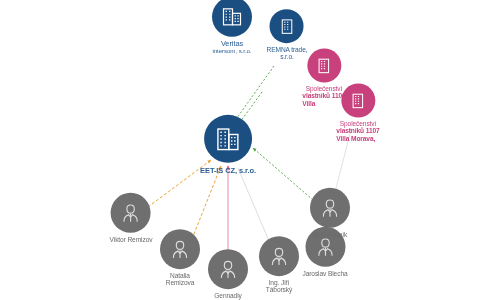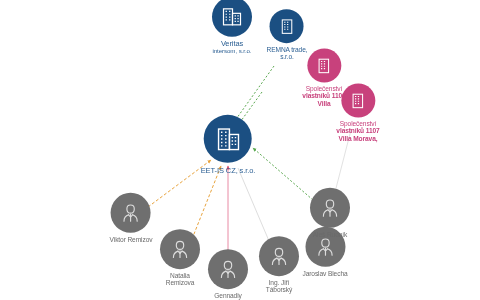--- a/index.html
+++ b/index.html
@@ -23,21 +23,21 @@
     cursor:pointer;
   }
   .node .bubble{
     border-radius:50%;
     display:flex;align-items:center;justify-content:center;
     box-sizing:border-box;
   }
   .node .bubble svg{display:block;}
   .node .caption{
     margin-top:3px;
-    text-align:center;
+    text-align:left;
     line-height:1.12;
     white-space:pre-line;
     letter-spacing:-0.1px;
     pointer-events:none;
   }
   
   .n-company .bubble{background:#1b4f82;}
   .n-company .caption{color:#2b5f93;}
   
   .n-svj .bubble{background:#c8417c;}
@@ -192,21 +192,21 @@
         <line x1="6" y1="17.4" x2="7.2" y2="17.4"></line>
         <line x1="9.4" y1="17.4" x2="10.6" y2="17.4"></line>
         <line x1="14.8" y1="10.6" x2="16" y2="10.6"></line>
         <line x1="17.4" y1="10.6" x2="18.6" y2="10.6"></line>
         <line x1="14.8" y1="13.4" x2="16" y2="13.4"></line>
         <line x1="17.4" y1="13.4" x2="18.6" y2="13.4"></line>
         <line x1="14.8" y1="16.2" x2="16" y2="16.2"></line>
         <line x1="17.4" y1="16.2" x2="18.6" y2="16.2"></line>
       </svg>
     </div>
-    <div class="caption cap-lg" style="margin-top:4px;">EET-IS CZ, s.r.o.</div>
+    <div class="caption cap-lg" style="margin-top:4px;font-weight:bold;">EET-IS CZ, s.r.o.</div>
   </div>
 
   <div class="node n-person size-md z-mid" style="left:131px;top:218px;">
     <div class="bubble">
       <svg width="24" height="24" viewBox="0 0 24 24" fill="none" stroke="#dcdcdc" stroke-width="1.15" stroke-linecap="round">
         <path d="M12 4.2c-2.5 0-3.7 1.7-3.7 3.9 0 2.4 1.6 4.2 3.7 4.2s3.7-1.8 3.7-4.2c0-2.2-1.2-3.9-3.7-3.9z"></path>
         <path d="M5.4 20.4c0-3.6 2.3-5.6 4.6-6.4"></path>
         <path d="M18.6 20.4c0-3.6-2.3-5.6-4.6-6.4"></path>
         <path d="M12 13.6v6.8"></path>
         <path d="M10 14l2 2.2 2-2.2"></path>

